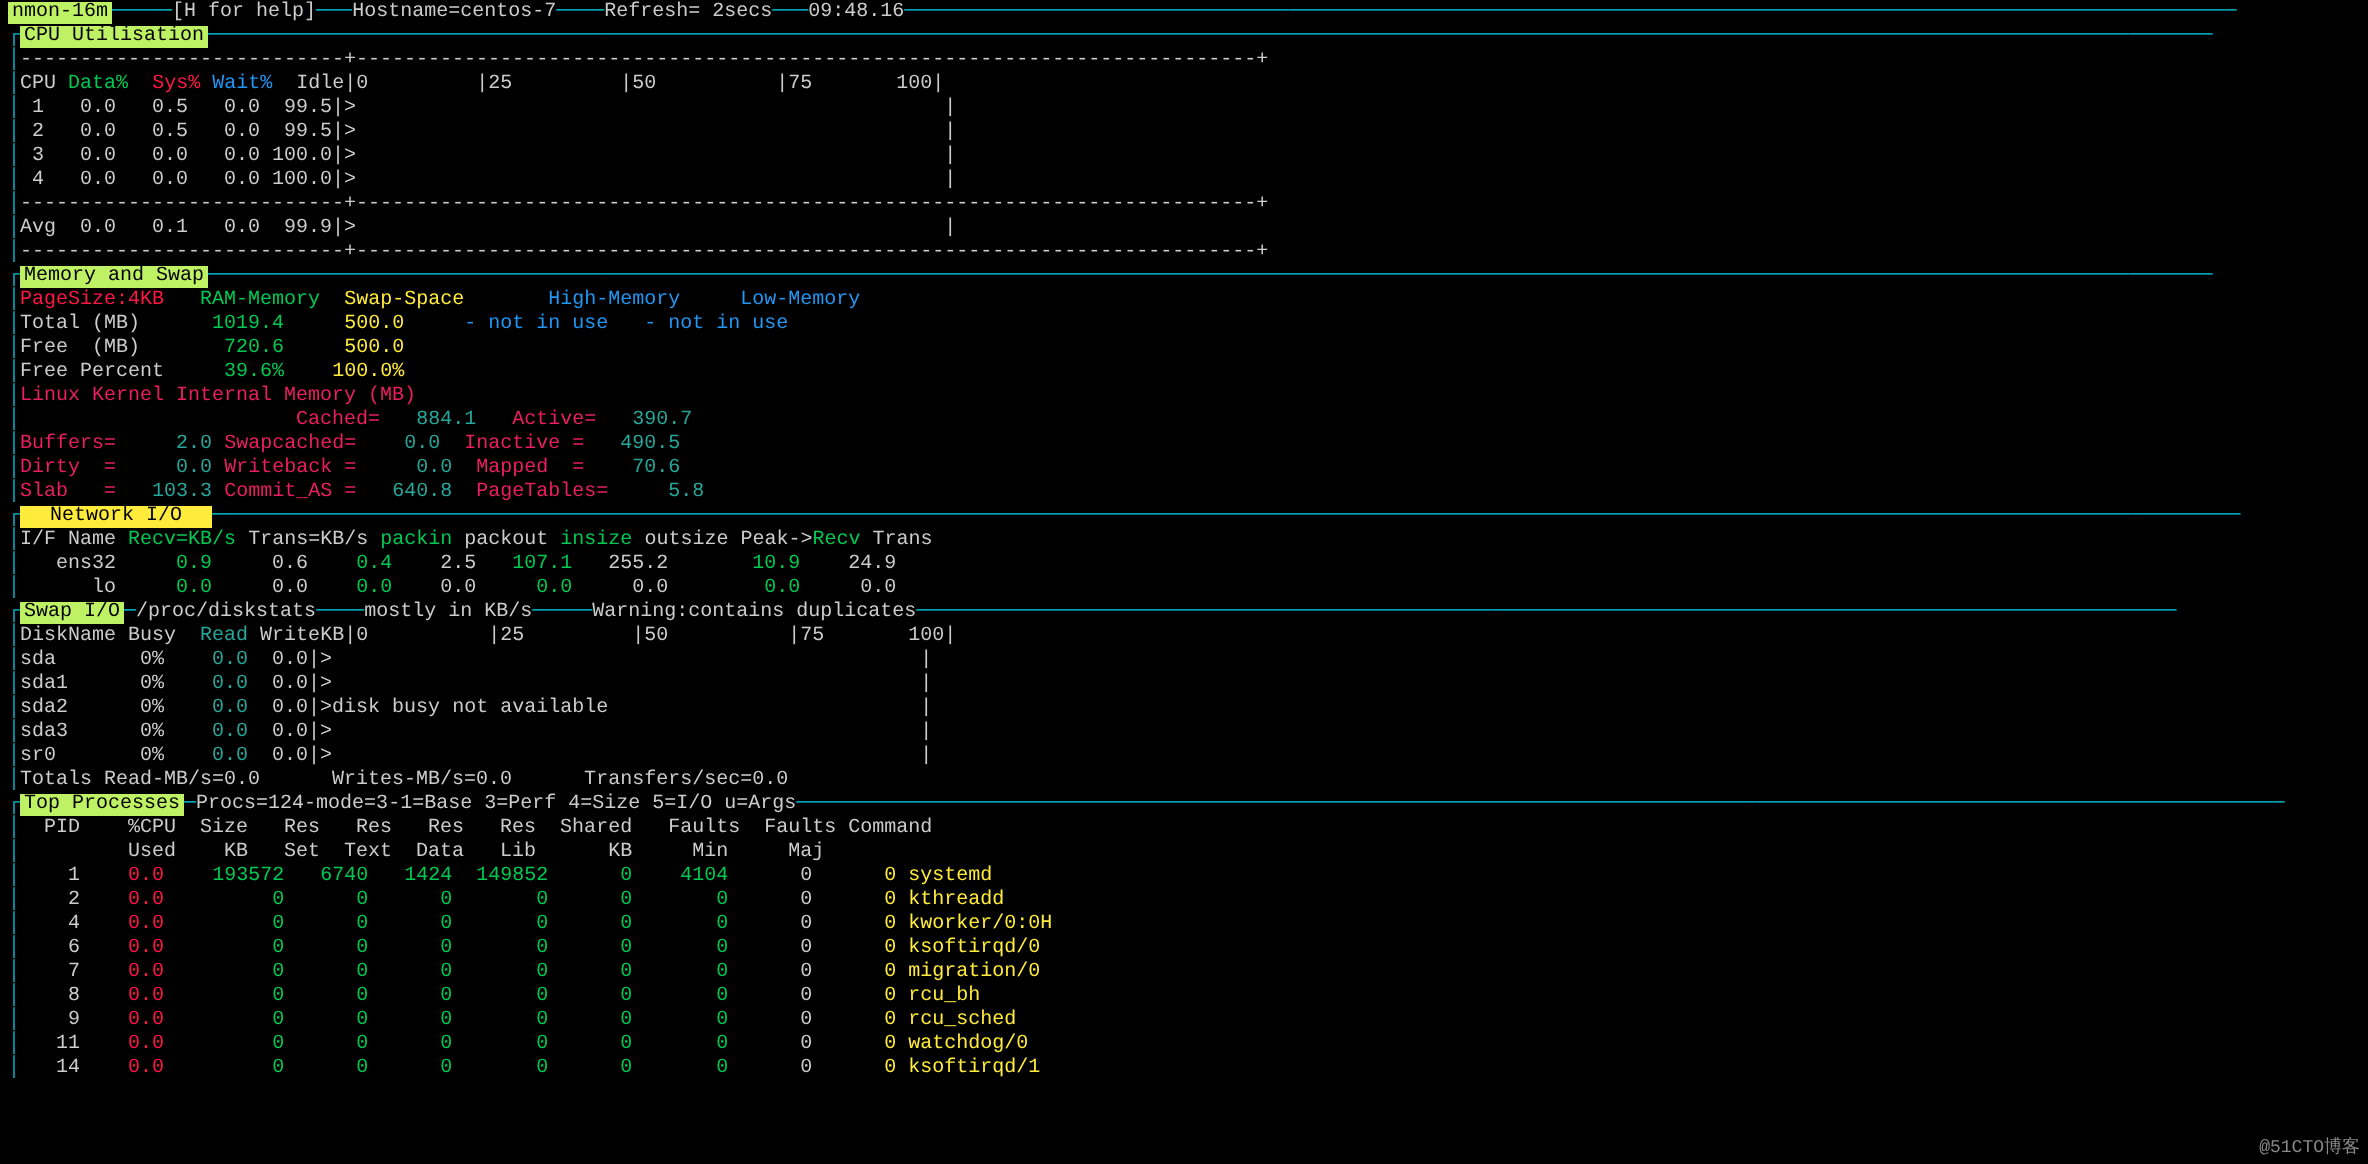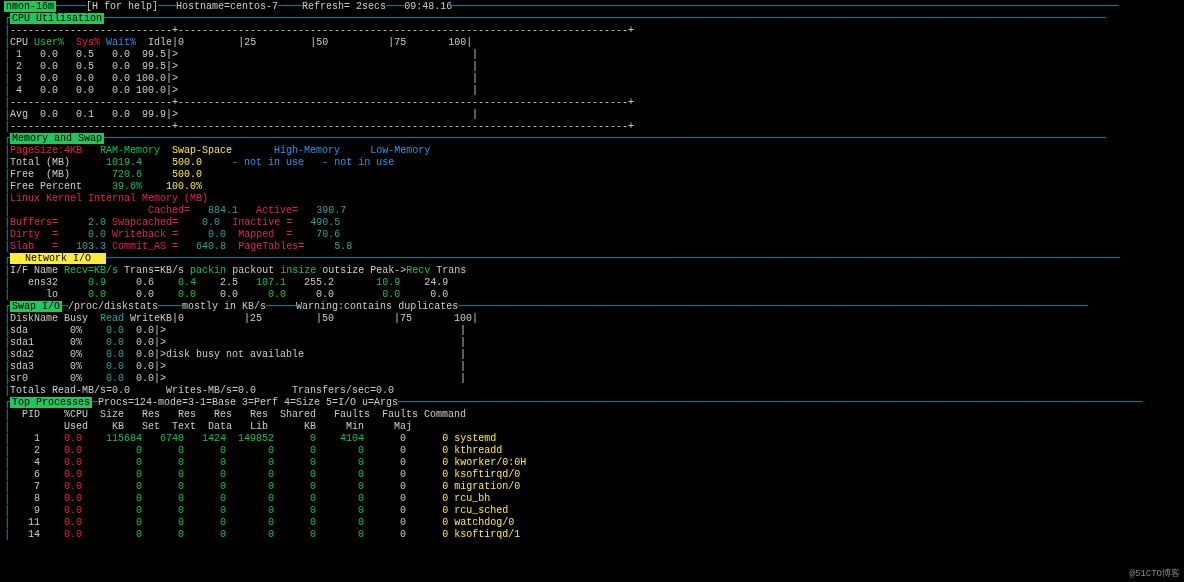--- a/index.html
+++ b/index.html
@@ -1,33 +1,33 @@
 <!DOCTYPE html>
 <html><head>
 <meta charset="utf-8">
 <style>
 html,body{margin:0;padding:0;background:#000;color:#ccc;font-family:"Courier New",monospace;font-size:10px;line-height:12px;overflow:hidden}
 .screen{position:relative;width:1184px;height:582px;background:#000;border-right:15px solid #111}
 .cyan{color:#00bcd4}.green{color:#00c853}.red{color:#ff1744}.yellow{color:#ffeb3b}.blue{color:#2196f3}.magenta{color:#e91e63}.teal{color:#26a69a}
-.inv{background:#22c55e;color:#000;padding:0 2px}
+.inv{background:#bef264;color:#000;padding:0 2px}
 .line{white-space:pre}
 .pad{padding:1px 4px}
 .watermark{position:absolute;right:4px;bottom:2px;color:#888;font-size:9px}
 </style>
 </head>
 <body>
 
 <div class="screen">
 <div class="pad">
 
 <div class="line"><span class="inv">nmon-16m</span><span class="cyan">─────</span><span>[H for help]</span><span class="cyan">───</span><span>Hostname=centos-7</span><span class="cyan">────</span><span>Refresh= 2secs</span><span class="cyan">───</span><span>09:48.16</span><span class="cyan">───────────────────────────────────────────────────────────────────────────────────────────────────────────────</span></div>
 
 <div class="line"><span class="cyan">┌</span><span class="inv">CPU Utilisation</span><span class="cyan">───────────────────────────────────────────────────────────────────────────────────────────────────────────────────────────────────────────────────────────────────────</span></div>
 <div class="line"><span class="cyan">│</span>---------------------------<span>+---------------------------------------------------------------------------+</span></div>
-<div class="line"><span class="cyan">│</span><span>CPU </span><span class="green">User%</span><span>  </span><span class="red">Sys%</span><span> </span><span class="blue">Wait%</span><span>  Idle|0         |25         |50          |75       100|</span></div>
+<div class="line"><span class="cyan">│</span><span>CPU </span><span class="green">Data%</span><span>  </span><span class="red">Sys%</span><span> </span><span class="blue">Wait%</span><span>  Idle|0         |25         |50          |75       100|</span></div>
 <div id="cpu-rows">
         <div class="line"><span class="cyan">│</span> 1   0.0   0.5   0.0  99.5|&gt;                                                 |</div>
         <div class="line"><span class="cyan">│</span> 2   0.0   0.5   0.0  99.5|&gt;                                                 |</div>
         <div class="line"><span class="cyan">│</span> 3   0.0   0.0   0.0 100.0|&gt;                                                 |</div>
         <div class="line"><span class="cyan">│</span> 4   0.0   0.0   0.0 100.0|&gt;                                                 |</div>
       </div>
 <div class="line"><span class="cyan">│</span>---------------------------<span>+---------------------------------------------------------------------------+</span></div>
 <div class="line"><span class="cyan">│</span><span>Avg  0.0   0.1   0.0  99.9|&gt;                                                 |</span></div>
 <div class="line"><span class="cyan">│</span>---------------------------<span>+---------------------------------------------------------------------------+</span></div>
 
@@ -57,21 +57,21 @@
         <div class="line"><span class="cyan">│</span>sda2      0%  <span class="teal">  0.0</span>  0.0|&gt;disk busy not available                          |</div>
         <div class="line"><span class="cyan">│</span>sda3      0%  <span class="teal">  0.0</span>  0.0|&gt;                                                 |</div>
         <div class="line"><span class="cyan">│</span>sr0       0%  <span class="teal">  0.0</span>  0.0|&gt;                                                 |</div>
       </div>
 <div class="line"><span class="cyan">│</span><span>Totals Read-MB/s=0.0      Writes-MB/s=0.0      Transfers/sec=0.0</span></div>
 
 <div class="line"><span class="cyan">┌</span><span class="inv">Top Processes</span><span class="cyan">─</span><span>Procs=124-mode=3-1=Base 3=Perf 4=Size 5=I/O u=Args</span><span class="cyan">────────────────────────────────────────────────────────────────────────────────────────────────────────────────────────────</span></div>
 <div class="line"><span class="cyan">│</span><span>  PID    %CPU  Size   Res   Res   Res   Res  Shared   Faults  Faults Command</span></div>
 <div class="line"><span class="cyan">│</span><span>         Used    KB   Set  Text  Data   Lib      KB     Min     Maj</span></div>
 <div id="top-rows">
-        <div class="line"><span class="cyan">│</span>    1   <span class="red"> 0.0</span>   <span class="green"> 115684   6740   1424  149852      0    4104</span>      0  <span class="yellow">    0</span> <span class="yellow">systemd</span></div>
+        <div class="line"><span class="cyan">│</span>    1   <span class="red"> 0.0</span>   <span class="green"> 193572   6740   1424  149852      0    4104</span>      0  <span class="yellow">    0</span> <span class="yellow">systemd</span></div>
         <div class="line"><span class="cyan">│</span>    2   <span class="red"> 0.0</span>   <span class="green">      0      0      0       0      0       0</span>      0  <span class="yellow">    0</span> <span class="yellow">kthreadd</span></div>
         <div class="line"><span class="cyan">│</span>    4   <span class="red"> 0.0</span>   <span class="green">      0      0      0       0      0       0</span>      0  <span class="yellow">    0</span> <span class="yellow">kworker/0:0H</span></div>
         <div class="line"><span class="cyan">│</span>    6   <span class="red"> 0.0</span>   <span class="green">      0      0      0       0      0       0</span>      0  <span class="yellow">    0</span> <span class="yellow">ksoftirqd/0</span></div>
         <div class="line"><span class="cyan">│</span>    7   <span class="red"> 0.0</span>   <span class="green">      0      0      0       0      0       0</span>      0  <span class="yellow">    0</span> <span class="yellow">migration/0</span></div>
         <div class="line"><span class="cyan">│</span>    8   <span class="red"> 0.0</span>   <span class="green">      0      0      0       0      0       0</span>      0  <span class="yellow">    0</span> <span class="yellow">rcu_bh</span></div>
         <div class="line"><span class="cyan">│</span>    9   <span class="red"> 0.0</span>   <span class="green">      0      0      0       0      0       0</span>      0  <span class="yellow">    0</span> <span class="yellow">rcu_sched</span></div>
         <div class="line"><span class="cyan">│</span>   11   <span class="red"> 0.0</span>   <span class="green">      0      0      0       0      0       0</span>      0  <span class="yellow">    0</span> <span class="yellow">watchdog/0</span></div>
         <div class="line"><span class="cyan">│</span>   14   <span class="red"> 0.0</span>   <span class="green">      0      0      0       0      0       0</span>      0  <span class="yellow">    0</span> <span class="yellow">ksoftirqd/1</span></div>
       </div>
 

